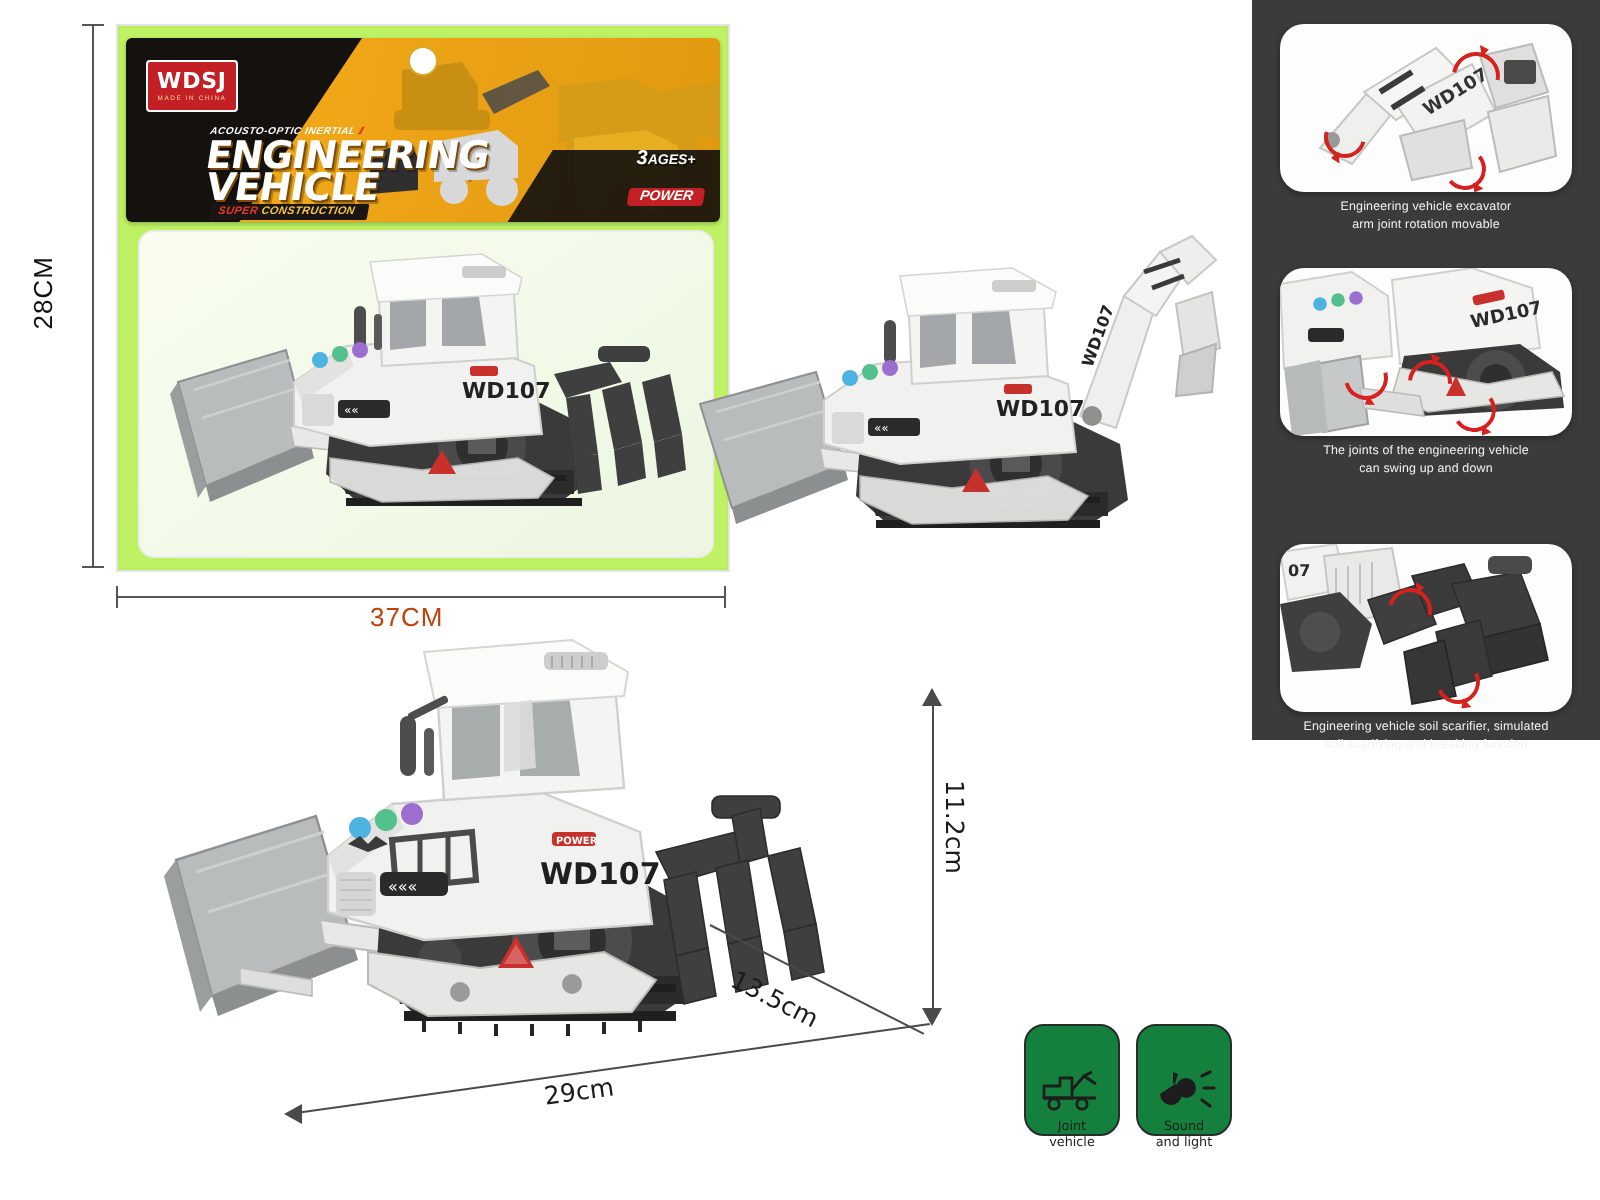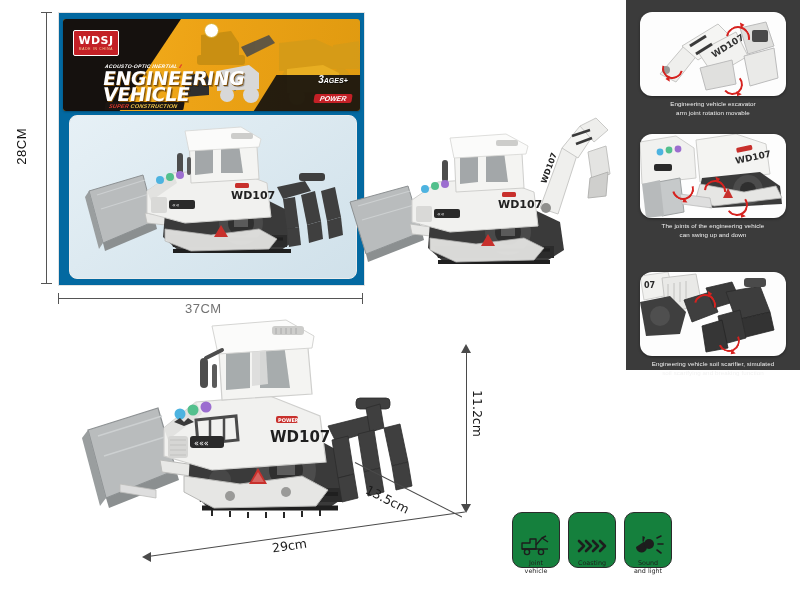--- a/index.html
+++ b/index.html
@@ -44,30 +44,30 @@
     background: #555;
   }
   .dim-line-h::before, .dim-line-h::after {
     content: ""; position: absolute; top: -5px; height: 11px; width: 1px; background: #555;
   }
   .dim-line-h::before { left: 0; }
   .dim-line-h::after { right: 0; }
   .dim-label-h {
     position: absolute;
     left: 185px; top: 301px;
-    font-size: 13px; color: #737373;
+    font-size: 13px; color: #c2410c;
     letter-spacing: .5px;
   }
 
   
   .package {
     position: absolute;
     left: 58px; top: 12px;
     width: 305px; height: 272px;
-    background: #0369a1;
+    background: #bef264;
     border: 1px solid #e3e3e3;
     box-shadow: 0 0 2px rgba(0,0,0,.06) inset;
   }
   .header-card {
     position: absolute;
     left: 4px; top: 6px;
     width: 297px; height: 92px;
     background: linear-gradient(100deg, #f5b21d 0%, #eda316 45%, #e09a10 100%);
     border-radius: 3px;
     overflow: hidden;
@@ -670,35 +670,20 @@
           <circle cx="7" cy="17" r="2.6" fill="none" stroke="#1d1d1d" stroke-width="1.4"></circle>
           <circle cx="21" cy="17" r="2.6" fill="none" stroke="#1d1d1d" stroke-width="1.4"></circle>
         </svg>
       </div>
       <div class="flabel">
         <div>Joint</div>
         <div>vehicle</div>
       </div>
     </div>
 
-    <div class="feat">
-      <div class="ficon">
-        <svg width="32" height="16" viewBox="0 0 32 16">
-          <g fill="none" stroke="#1d1d1d" stroke-width="2.6" stroke-linecap="round" stroke-linejoin="round">
-            <path d="M3 3 L8 8 L3 13"></path>
-            <path d="M10 3 L15 8 L10 13"></path>
-            <path d="M17 3 L22 8 L17 13"></path>
-            <path d="M24 3 L29 8 L24 13"></path>
-          </g>
-        </svg>
-      </div>
-      <div class="flabel">
-        <div>Coasting</div>
-      </div>
-    </div>
 
 
     <div class="feat">
       <div class="ficon">
         <svg width="32" height="21" viewBox="0 0 32 21">
           <path d="M4 12 a5.5 5.5 0 1 0 6.5 -5.4 L10.5 1 L13 2 L11.5 7" fill="#1d1d1d"></path>
           <path d="M17 4 a5 5 0 1 1 0 10 a5 5 0 0 1 0 -10 Z" fill="#1d1d1d"></path>
           <g stroke="#1d1d1d" stroke-width="1.6" stroke-linecap="round">
             <path d="M25 3 L29 1"></path>
               <path d="M26 9 L31 9"></path>

